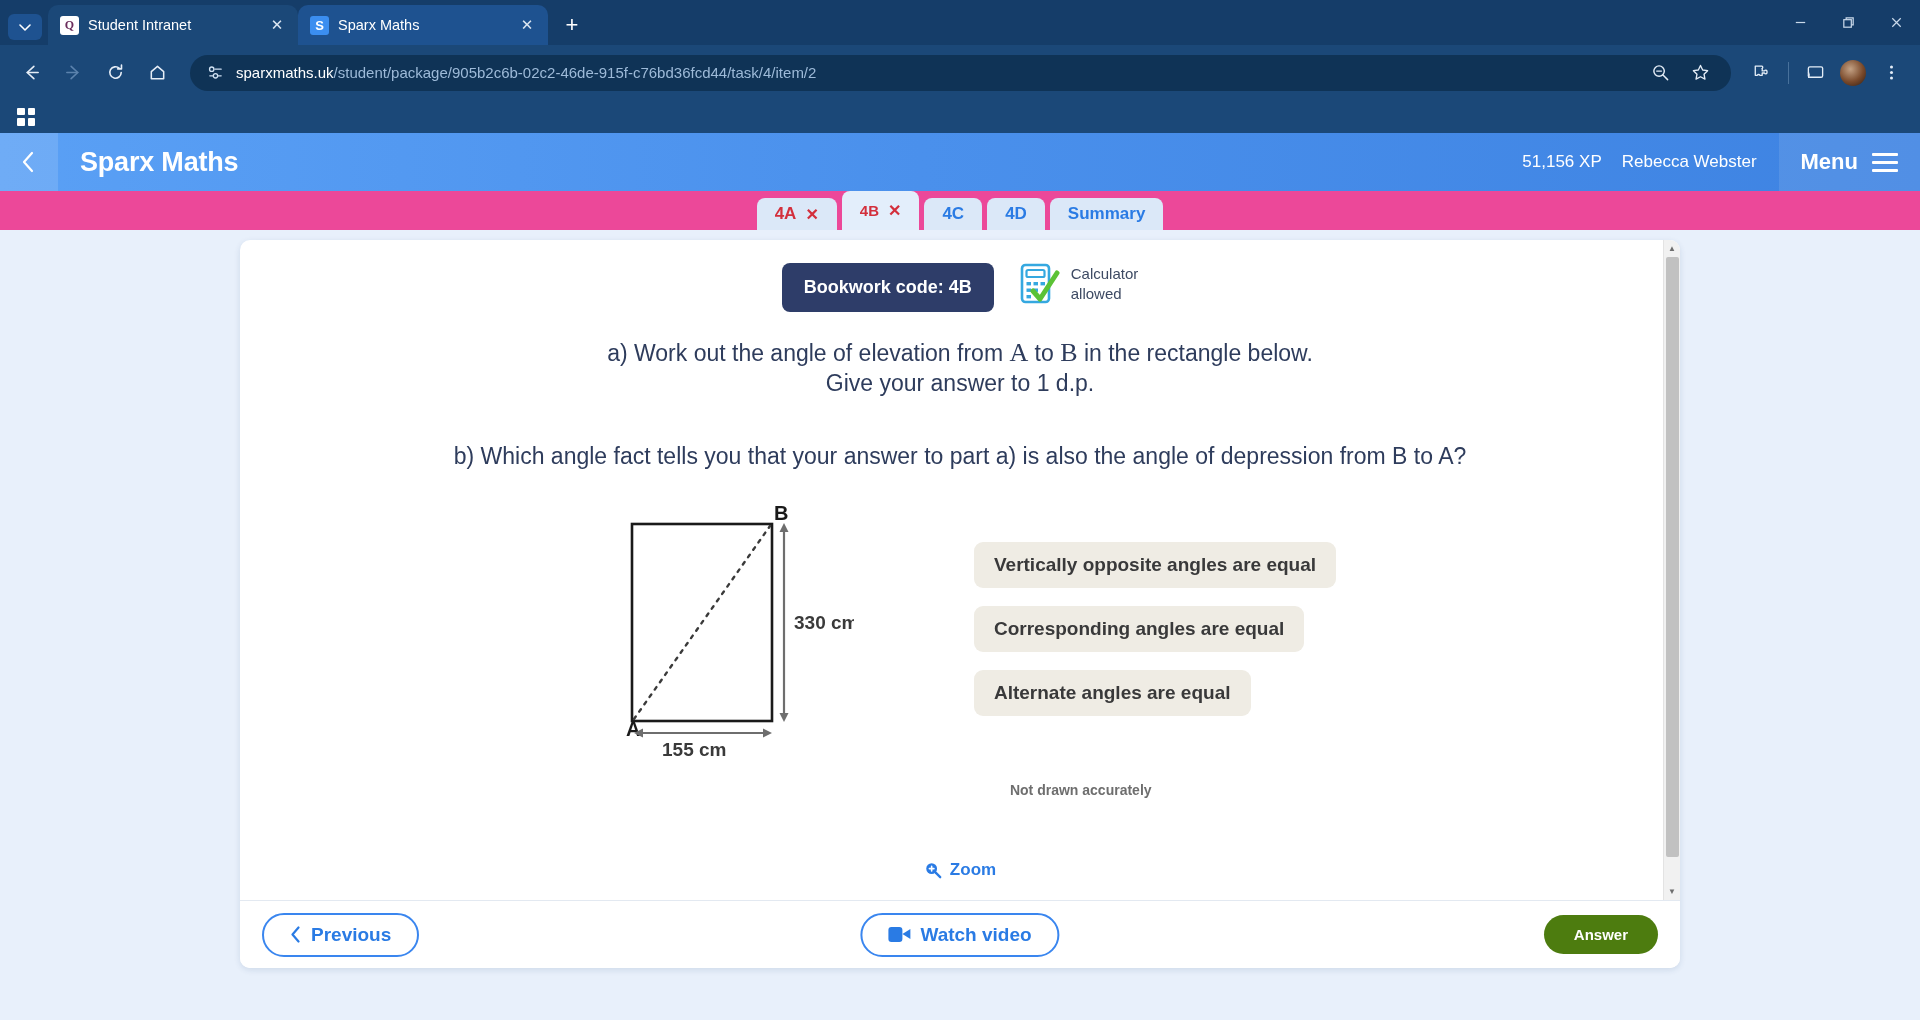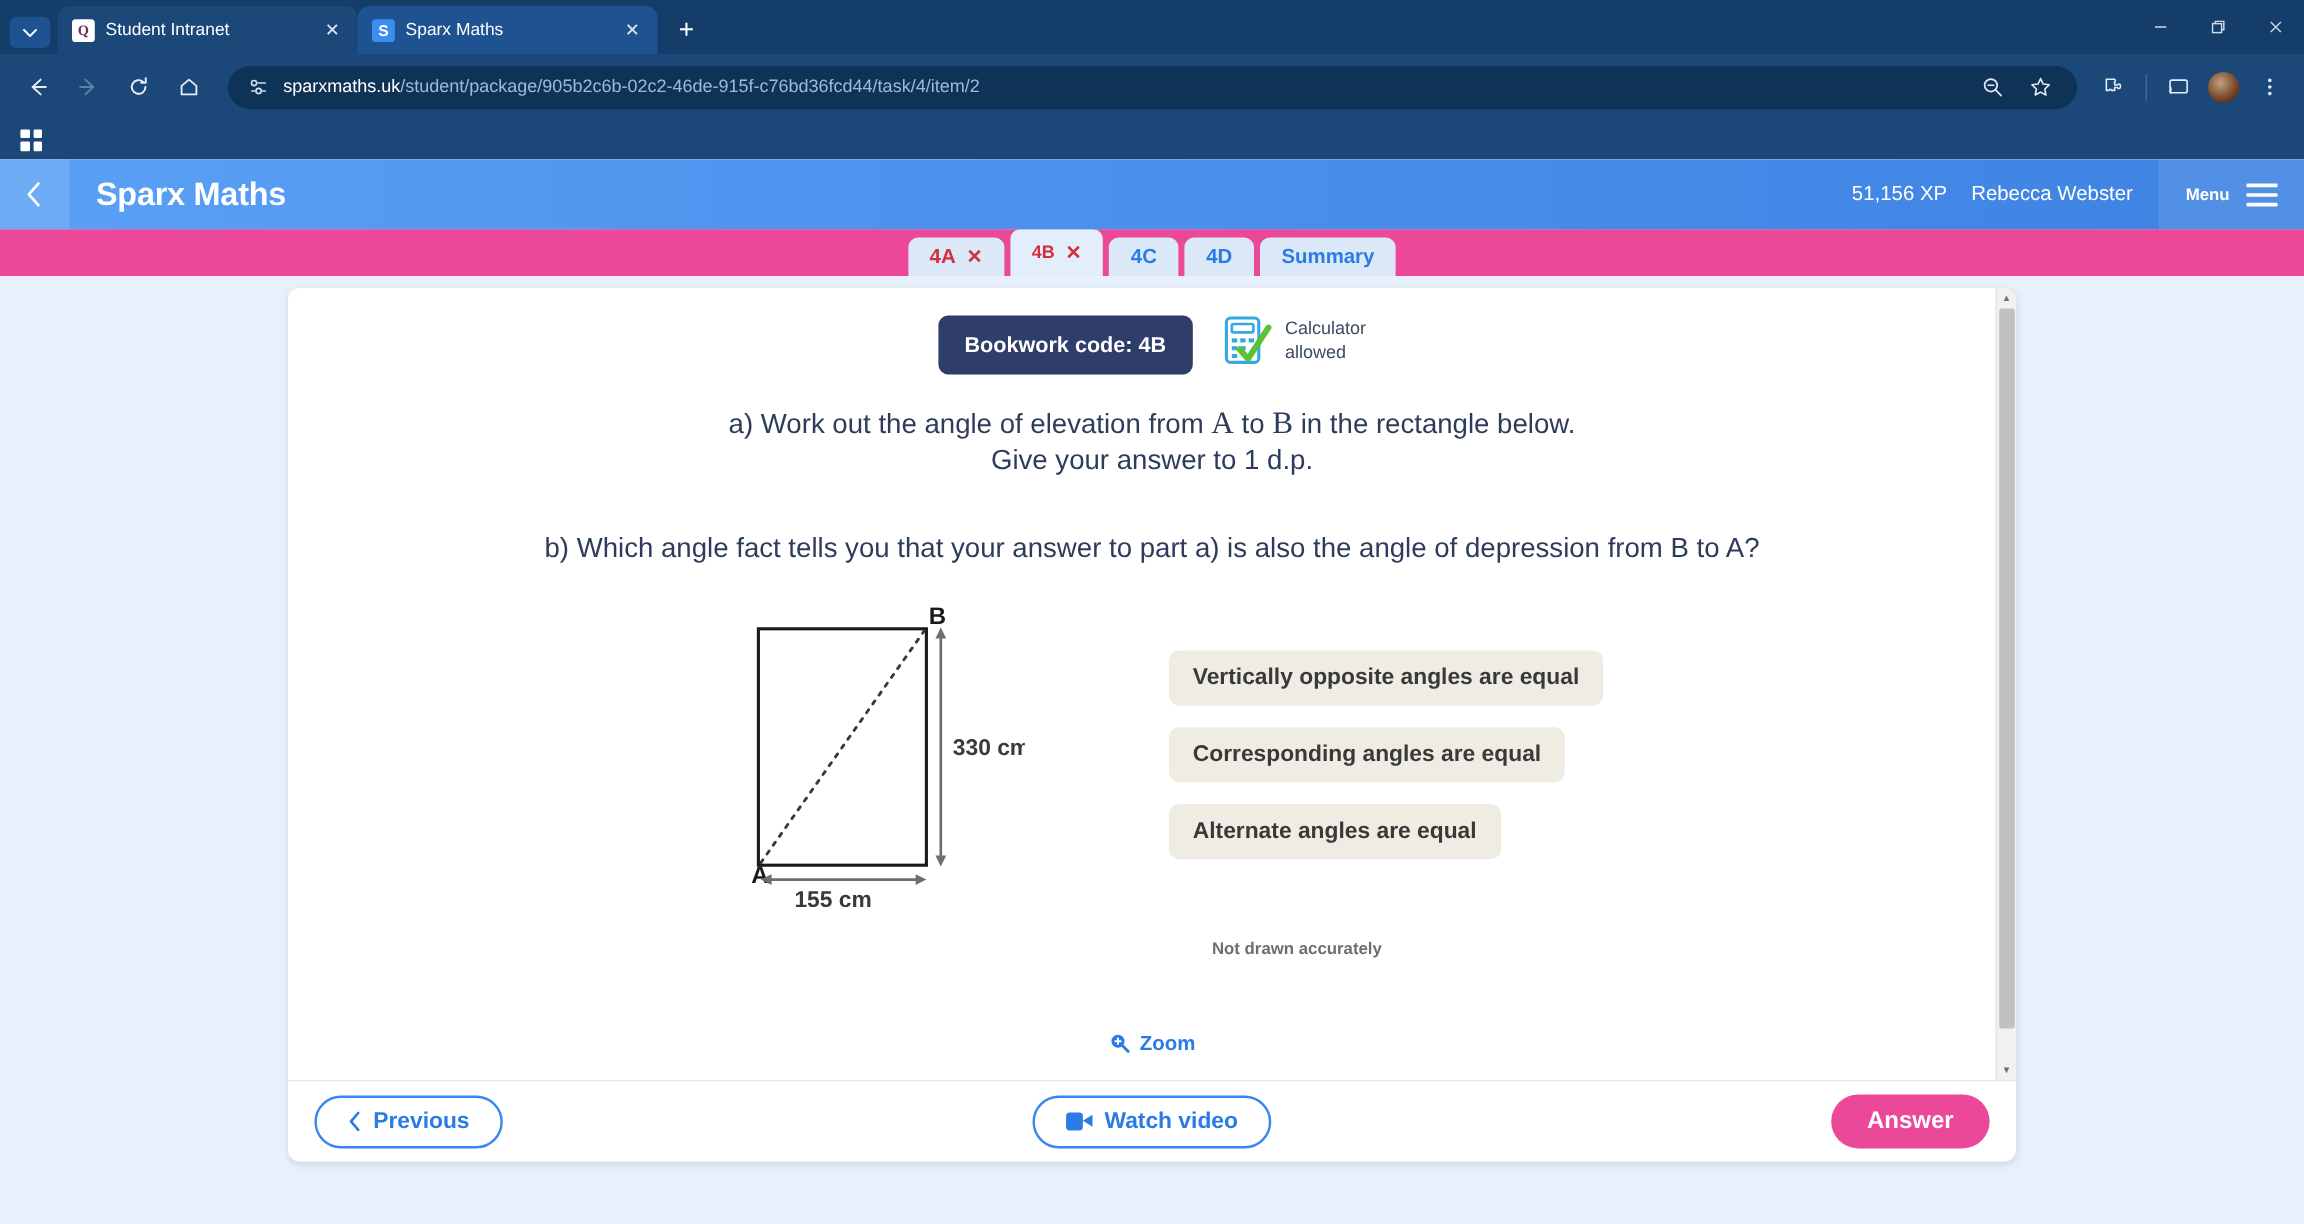--- a/index.html
+++ b/index.html
@@ -126,21 +126,21 @@
     color: #ffffff; font-size: 27px; font-weight: bold; margin-left: 22px;
     letter-spacing: -0.2px;
   }
   .hdr-right { margin-left: auto; display: flex; align-items: center; height: 44px; justify-content: flex-end; }
   .xp { color: #ffffff; font-size: 17px; margin-right: 20px; }
   .uname { color: #ffffff; font-size: 17px; margin-right: 22px; }
   .menu-btn {
     height: 58px; display: flex; align-items: center; gap: 14px; padding: 0 22px;
     background: rgba(255,255,255,0.10); cursor: pointer;
   }
-  .menu-label { color: #ffffff; font-size: 14px; font-weight: bold; }
+  .menu-label { color: #ffffff; font-size: 22px; font-weight: bold; }
   .burger { display: flex; flex-direction: column; gap: 5px; }
   .burger i { width: 26px; height: 3px; background: #ffffff; border-radius: 1px; display: block; }
 
   .tabsrow {
     height: 39px; display: flex; align-items: flex-end; justify-content: center; gap: 5px;
     background: #ec4899; padding-bottom: 0;
   }
   .qtab {
     background: #dbe8f8; border-radius: 8px 8px 0 0; display: flex; align-items: center;
     justify-content: center; gap: 9px; cursor: pointer; font-weight: bold;
@@ -209,37 +209,37 @@
     font-weight: bold; color: #39393a; cursor: pointer; width: fit-content;
     font-family: "Liberation Sans", sans-serif;
   }
   .nda {
     font-size: 14px; color: #6e6e6e; font-weight: bold; margin-top: 48px;
     margin-left: 36px;
   }
 
   .zoomlink {
     position: absolute; bottom: 20px; left: 0; right: 0; display: flex;
-    justify-content: center; gap: 8px; color: #2a7be4;
+    align-items: center; justify-content: center; gap: 8px; color: #2a7be4;
     font-size: 17px; font-weight: bold; cursor: pointer;
   }
   .zoomlink svg { width: 18px; height: 18px; }
 
   .card-footer {
     height: 68px; border-top: 1px solid #e3e9f1; display: flex; align-items: center;
     padding: 0 22px; position: relative; background: #fff;
   }
   .btn-outline {
     border: 2px solid #3a86ef; color: #2a7be4; background: #ffffff; border-radius: 26px;
     padding: 9px 26px; font-size: 19px; font-weight: bold; display: flex; align-items: center;
     gap: 10px; cursor: pointer;
   }
   .btn-primary {
-    background: #ec4899; color: #ffffff; border-radius: 26px; padding: 11px 30px;
-    font-size: 20px; font-weight: bold; cursor: pointer; border: none;
+    background: #4d7c0f; color: #ffffff; border-radius: 26px; padding: 11px 30px;
+    font-size: 15px; font-weight: bold; cursor: pointer; border: none;
     margin-left: auto;
   }
   .center-btn { position: absolute; left: 50%; transform: translateX(-50%); }
   .vid-icon { display: inline-block; width: 22px; height: 15px; position: relative; }
   .vid-icon i {
     position: absolute; left: 0; top: 0; width: 14px; height: 15px; background: #2a7be4;
     border-radius: 3px; display: block;
   }
   .vid-icon b {
     position: absolute; right: 0; top: 2px; width: 0; height: 0;

